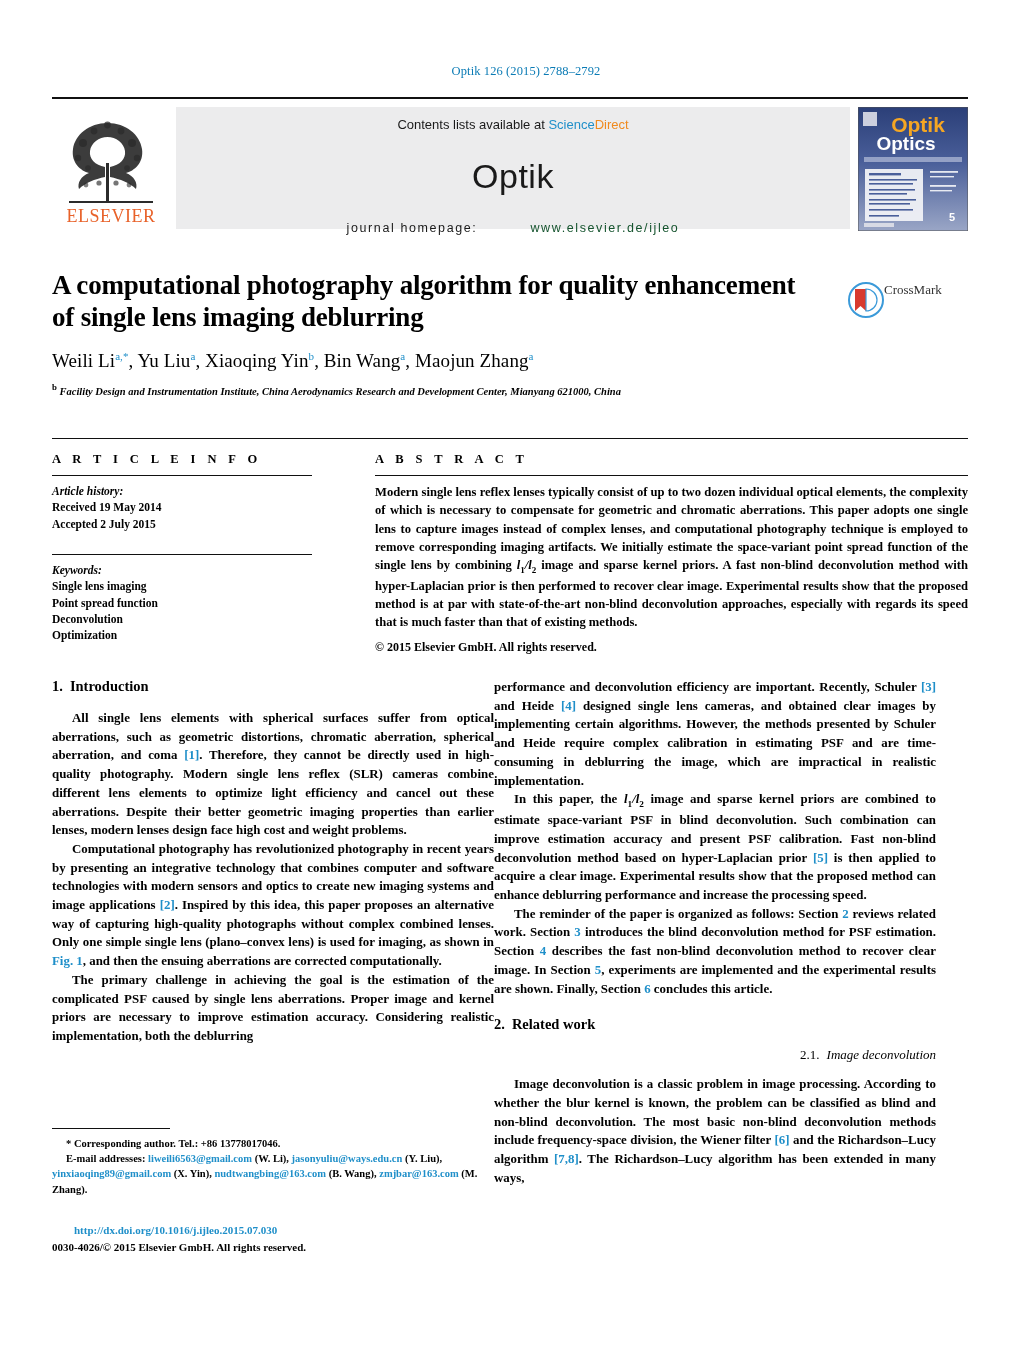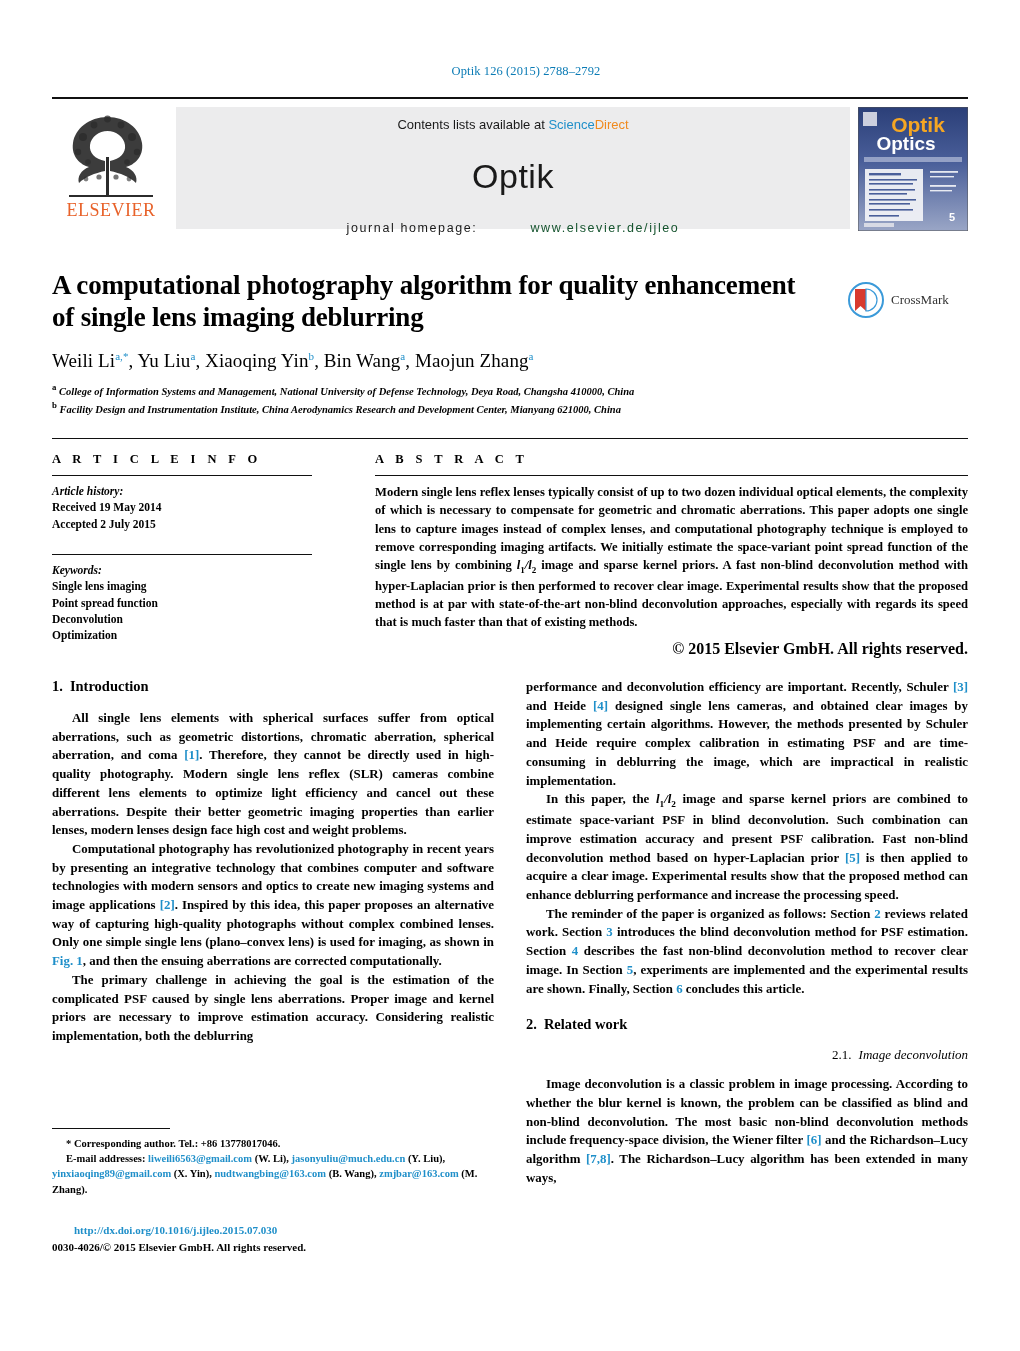--- a/index.html
+++ b/index.html
@@ -48,20 +48,21 @@
     display: flex;
     align-items: stretch;
     height: 122px;
   }
   .elsevier-block {
     width: 118px;
     flex: 0 0 118px;
     display: flex;
     flex-direction: column;
     align-items: center;
+    justify-content: flex-end;
     padding-bottom: 2px;
   }
   .tree-svg { display:block; }
   .elsevier-word {
     font-family: "Liberation Serif", serif;
     font-size: 18px;
     letter-spacing: 0.5px;
     color: #e8622a;
     font-weight: 400;
     margin-top: 1px;
@@ -114,22 +115,20 @@
     top: 270px;
     left: 52px;
     width: 916px;
   }
   .crossmark {
     position: absolute;
     right: 0px;
     top: 12px;
     width: 120px;
     display: flex;
-    align-items: center;
-    gap: 7px;
   }
   .crossmark-label {
     font-family: "Liberation Serif", serif;
     font-size: 13px;
     color: #333;
   }
   .article-title {
     font-family: "Liberation Serif", serif;
     font-size: 27px;
     font-weight: 700;
@@ -184,33 +183,31 @@
   .info-group .it { font-style: italic; }
   .abstract-text {
     font-size: 12.6px;
     line-height: 1.45;
     text-align: justify;
     font-weight: 700;
     hyphens: manual;
   }
   .copyright-line {
     margin-top: 9px;
-    text-align: right;
-    font-size: 16px;
+    font-size: 12px;
     font-weight: 700;
   }
 
   
   .body-cols {
     position: absolute;
     top: 678px;
     left: 52px;
     width: 916px;
     display: flex;
-    gap: 32px;
   }
   .bcol { width: 442px; flex: 0 0 442px; }
   h2.sec {
     font-family: "Liberation Serif", serif;
     font-size: 14.5px;
     font-weight: 700;
     margin: 0 0 14px 0;
   }
   h2.sec .num { margin-right: 7px; }
   h3.subsec {
@@ -361,21 +358,20 @@
       <span class="crossmark-label">CrossMark</span>
     </div>
 
     <h1 class="article-title">A computational photography algorithm for quality enhancement of single lens imaging deblurring</h1>
 
     <div class="authors">
       Weili Li<sup>a,*</sup>, Yu Liu<sup>a</sup>, Xiaoqing Yin<sup>b</sup>, Bin Wang<sup>a</sup>, Maojun Zhang<sup>a</sup>
     </div>
 
     <div class="affiliations">
-      <div><sup>a</sup> <span>College of Information Systems and Management, National University of Defense Technology, Deya Road, Changsha 410000, China</span></div>
       <div><sup>b</sup> <span>Facility Design and Instrumentation Institute, China Aerodynamics Research and Development Center, Mianyang 621000, China</span></div>
     </div>
   </div>
 
   <div class="rule-thin" style="top:438px"></div>
 
   <div class="info-abs">
 
     <div class="col-info">
       <div class="sec-head">A R T I C L E    I N F O</div>
@@ -431,21 +427,21 @@
     </div>
 
   </div>
 
   <div class="footnote">
     <div class="fn-rule"></div>
     <div class="fn-text">
       <div style="text-indent:14px">* Corresponding author. Tel.: +86 13778017046.</div>
       <div style="text-indent:14px"><span class="it">E-mail addresses:</span>
         <span class="mail">liweili6563@gmail.com</span> <span>(W. Li),</span>
-        <span class="mail">jasonyuliu@much.edu.cn</span> <span>(Y. Liu),</span>
+        <span class="mail">jasonyuliu@ways.edu.cn</span> <span>(Y. Liu),</span>
         <span class="mail">yinxiaoqing89@gmail.com</span> <span>(X. Yin),</span>
         <span class="mail">nudtwangbing@163.com</span> <span>(B. Wang),</span>
         <span class="mail">zmjbar@163.com</span> <span>(M. Zhang).</span>
       </div>
     </div>
   </div>
 
   <div class="bottom-block">
     <div class="doi-link">http://dx.doi.org/10.1016/j.ijleo.2015.07.030</div>
     <div>0030-4026/© 2015 Elsevier GmbH. All rights reserved.</div>

